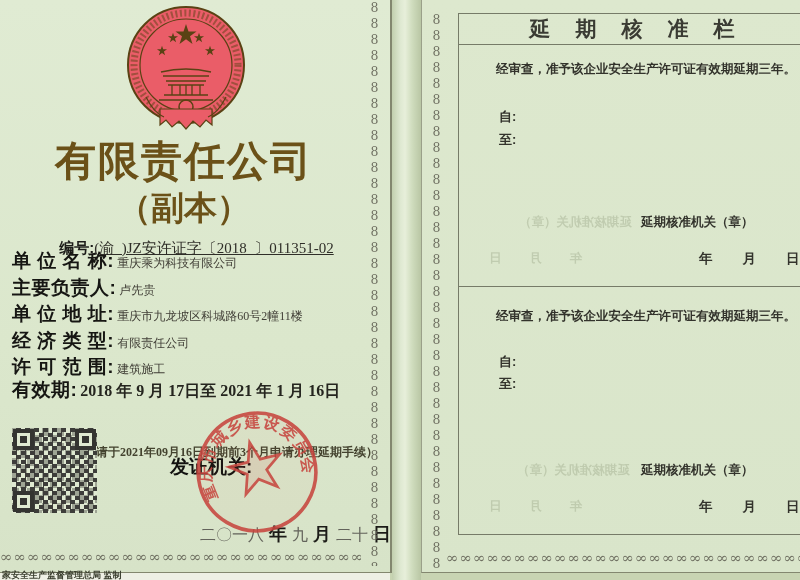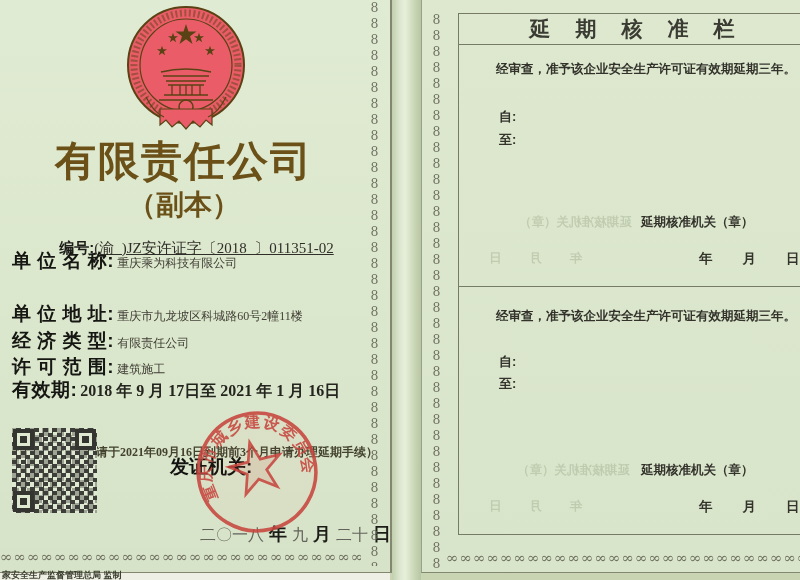--- a/index.html
+++ b/index.html
@@ -8,21 +8,21 @@
   .abs{position:absolute;}
 
   
   .page-left{position:absolute;left:0;top:0;width:390px;height:572px;
     background:linear-gradient(180deg,#e0ebd3,#dbe7cc 60%,#d7e3c8);
     border-right:2px solid #83876f;border-bottom:1px solid #83876f;}
   .title{position:absolute;left:8px;top:134px;width:352px;text-align:center;
     font-family:"Liberation Serif",serif;font-weight:bold;font-size:41px;
     letter-spacing:2px;color:#6b5118;}
   .subtitle{position:absolute;left:8px;top:186px;width:352px;text-align:center;
-    font-family:"Liberation Serif",serif;font-weight:bold;font-size:28px;color:#6b5118;}
+    font-family:"Liberation Serif",serif;font-weight:bold;font-size:33px;color:#6b5118;}
   .serial{position:absolute;left:8px;top:222px;width:352px;text-align:center;
     font-size:15px;white-space:pre;color:#2f2e28;}
   .serial .lab{font-weight:bold;color:#1c1c19;}
   .serial .val{font-family:"Liberation Serif",serif;text-decoration:underline;}
   .frow{position:absolute;left:12px;white-space:nowrap;}
   .flab{font-weight:bold;font-size:19px;color:#161613;letter-spacing:.5px;white-space:pre;}
   .fval{font-family:"Liberation Serif",serif;font-size:12px;color:#403e36;white-space:pre;margin-left:3px;}
   .fval.big{font-size:16px;font-weight:bold;color:#25251f;}
   .note{position:absolute;left:84px;top:404px;font-family:"Liberation Serif",serif;
     font-weight:bold;font-size:12px;color:#44432f;white-space:nowrap;z-index:1;margin-top:40px;}
@@ -120,20 +120,23 @@
     <div class="title">有限责任公司</div>
     <div class="subtitle">（副本）</div>
 
     <div class="serial">
       <span class="lab">编号:</span><span class="val">(渝  )JZ安许证字〔2018  〕011351-02</span>
     </div>
 
     <div class="frow" style="top:248px">
       <span class="flab">单 位 名 称:</span><span class="fval">重庆乘为科技有限公司</span>
     </div>
+    <div class="frow" style="top:275px">
+      <span class="flab">主要负责人:</span><span class="fval">卢先贵</span>
+    </div>
     <div class="frow" style="top:301px">
       <span class="flab">单 位 地 址:</span><span class="fval">重庆市九龙坡区科城路60号2幢11楼</span>
     </div>
     <div class="frow" style="top:354px">
       <span class="flab">许 可 范 围:</span><span class="fval">建筑施工</span>
     </div>
     <div class="frow" style="top:328px">
       <span class="flab">经 济 类 型:</span><span class="fval">有限责任公司</span>
     </div>
     <div class="frow" style="top:377px">

